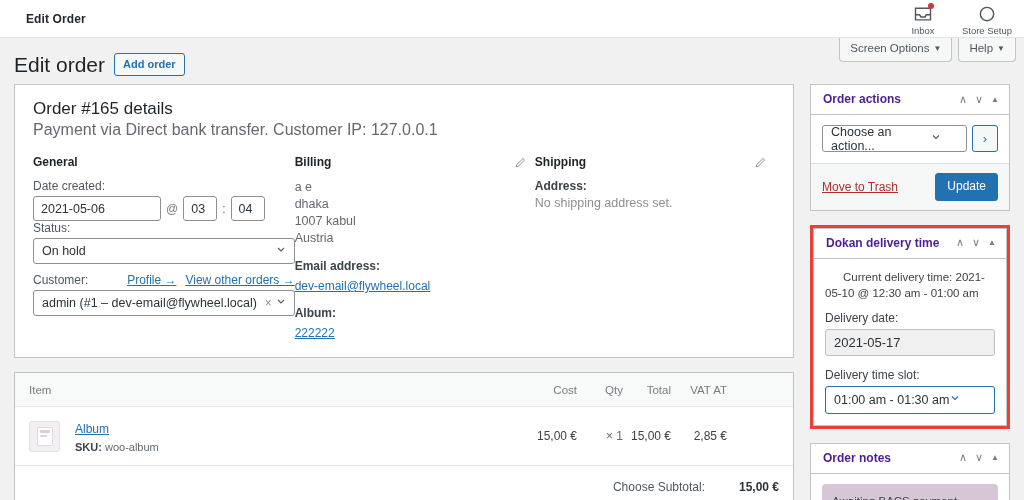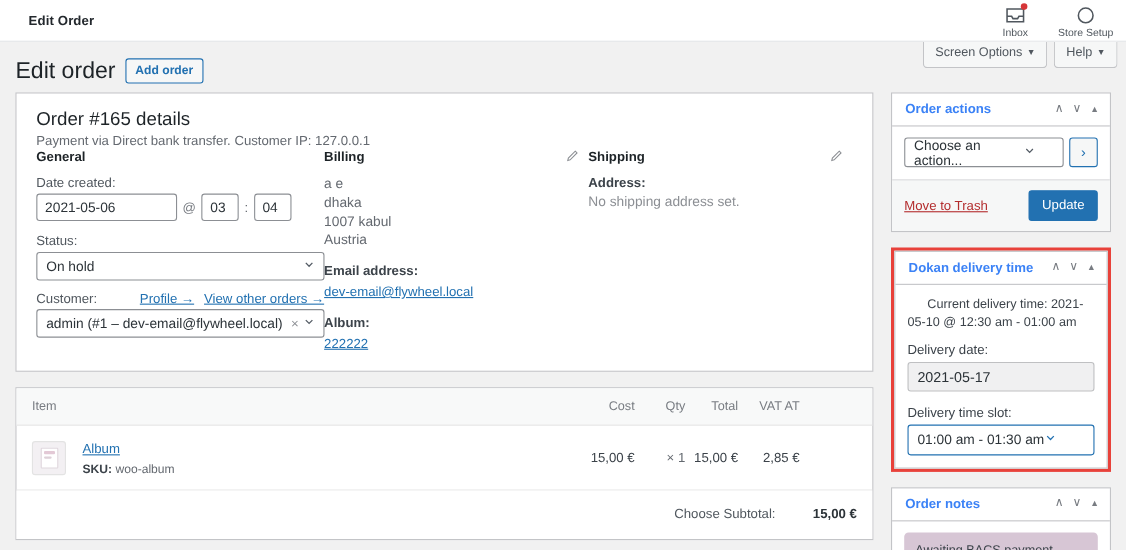--- a/index.html
+++ b/index.html
@@ -67,31 +67,31 @@
   
   .postbox {
     background: #fff; border: 1px solid #c3c4c7;
     margin-bottom: 14px;
   }
   .postbox-header {
     display: flex; align-items: center; justify-content: space-between;
     border-bottom: 1px solid #c3c4c7;
     padding: 7px 10px 8px 12px;
   }
-  .postbox-header h2 { margin: 0; font-size: 12px; font-weight: 700; color: #3b82f6; }
+  .postbox-header h2 { margin: 0; font-size: 12px; font-weight: 700; color: #4c1d95; }
   .handle-actions { display: flex; align-items: center; gap: 8px; color: #787c82; }
   .order-ctrl { font-size: 11px; line-height: 1; cursor: pointer; color: #787c82; }
   .toggle-ctrl { font-size: 8px; cursor: pointer; color: #787c82; }
 
   
   #order-details { padding: 14px 18px 16px; }
   #order-details h2.od-title {
     margin: 0 0 2px; font-size: 17px; font-weight: 400; color: #1d2327;
   }
-  .od-sub { font-size: 12px; color: #646970; margin-bottom: 0; }
+  .od-sub { font-size: 16px; color: #646970; margin-bottom: 16px; }
   .od-cols { display: flex; }
   .od-col { position: relative; }
   .od-col.general { width: 268px; }
   .od-col.billing { width: 246px; }
   .od-col.shipping { width: 246px; }
   .od-col h3 {
     margin: 0 0 10px; font-size: 12px; font-weight: 700; color: #1d2327;
   }
   .pencil {
     position: absolute; right: 8px; top: 0px;
@@ -99,21 +99,21 @@
   }
   .fieldlabel { font-size: 12px; color: #50575e; margin-bottom: 3px; display: block; }
   .fieldlabel.b { font-weight: 700; color: #3c434a; }
 
   .inp {
     border: 1px solid #8c8f94; border-radius: 3px; background: #fff;
     font-size: 12.5px; color: #2c3338; padding: 4px 7px;
     font-family: "Liberation Sans", sans-serif;
     height: 25px; line-height: 16px;
   }
-  .date-row { display: flex; align-items: center; gap: 5px; margin-bottom: 11px; }
+  .date-row { display: flex; align-items: center; gap: 5px; }
   .inp-date { width: 128px; }
   .inp-hm { width: 34px; text-align: left; }
   .at { font-size: 12px; color: #787c82; }
   .colon { font-size: 12px; color: #646970; }
 
   .selwrap { position: relative; }
   .sel {
     width: 100%; height: 26px;
     border: 1px solid #8c8f94; border-radius: 3px; background: #fff;
     font-size: 12.5px; color: #2c3338; padding: 4px 26px 4px 8px;

